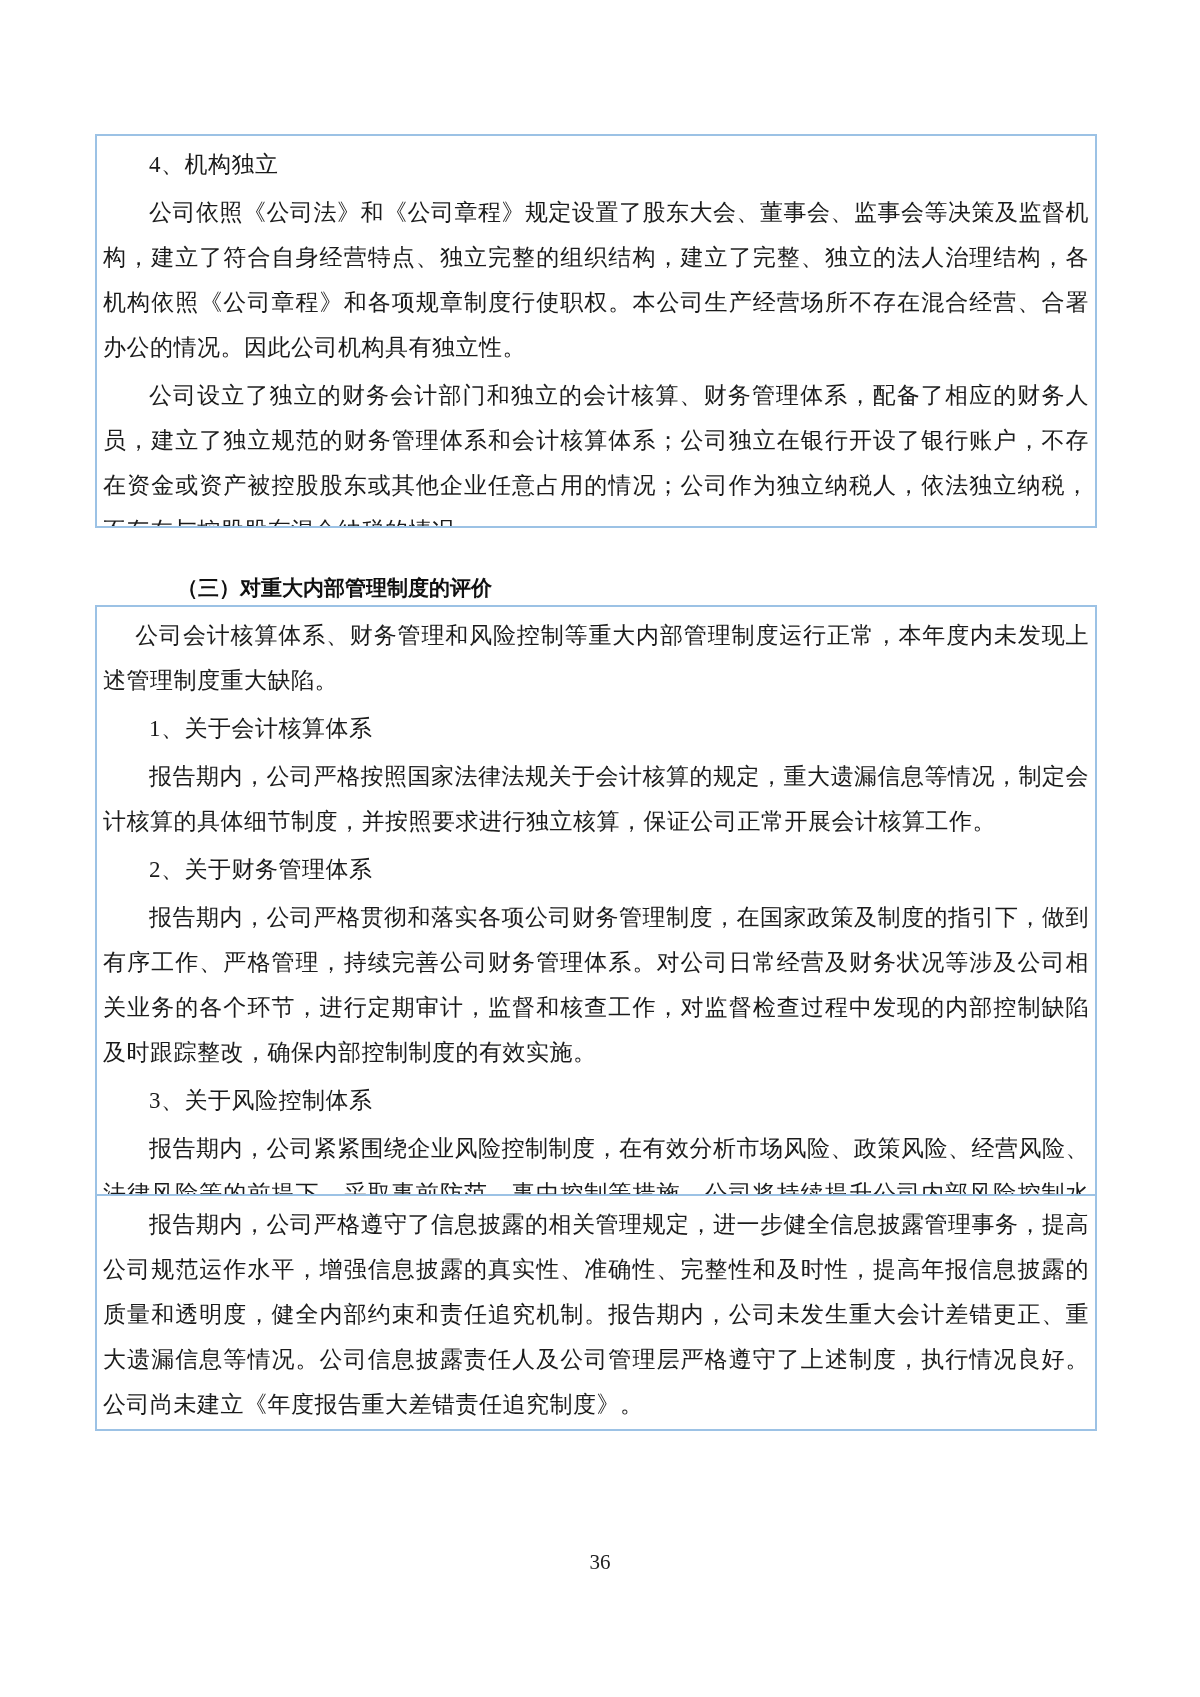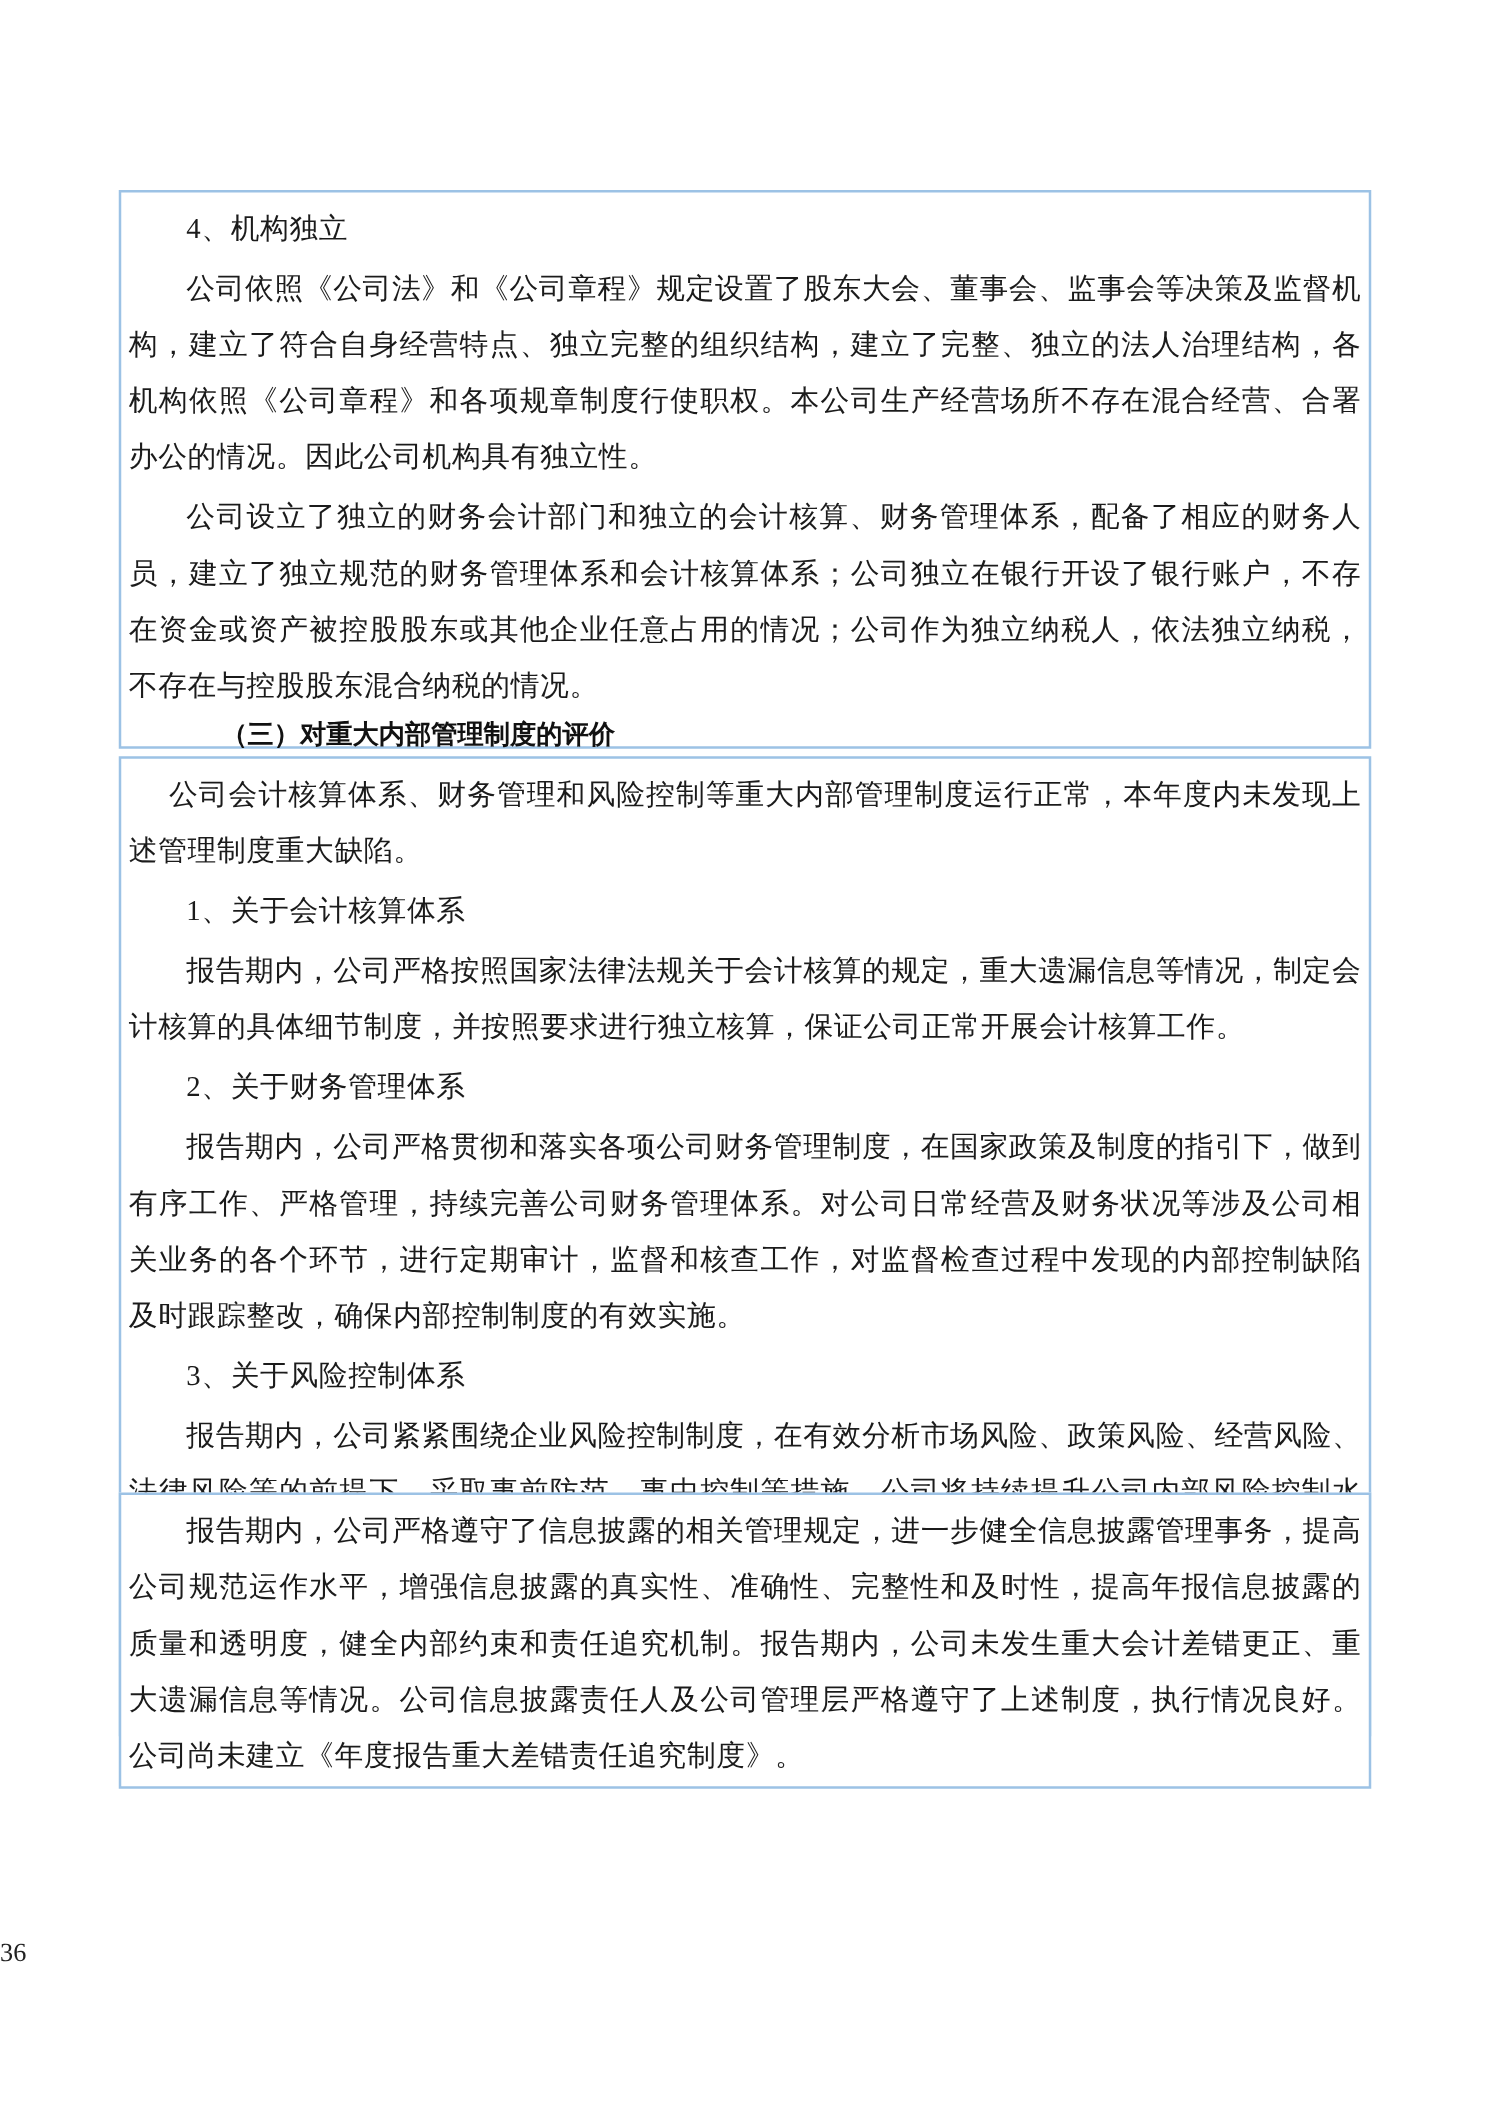--- a/index.html
+++ b/index.html
@@ -13,21 +13,21 @@
   }
   .page{position:absolute;inset:0;width:1200px;height:1697px;}
   .section-box{
     position:absolute;left:95px;width:1002px;
     border:2px solid #9CC2E5;
     box-sizing:border-box;
     background:#ffffff;
     padding:6px 6px 0 6px;
     overflow:hidden;
   }
-  .box-1{top:152px;height:447px;}
+  .box-1{top:134px;height:394px;}
   .box-2{top:605px;height:784px;}
   .box-3{top:1194px;height:237px;}
   .section-box p{
     margin:0;
     font-size:23px;
     line-height:45px;
     text-align:justify;
     text-indent:2em;
     letter-spacing:0.5px;
   }
@@ -41,20 +41,21 @@
     font-size:21px;
     line-height:30px;
     color:#111111;
     padding-left:82px;
     box-sizing:border-box;
   }
   .heading-3{top:573px;}
   .heading-4{top:1219px;}
   .page-number{
     position:absolute;left:0;top:1550px;width:1200px;
+    text-align:center;
     font-size:21px;
     color:#222222;
   }
 </style>
 </head>
 <body>
 
 <div class="page">
 
   <div class="section-box box-1">

